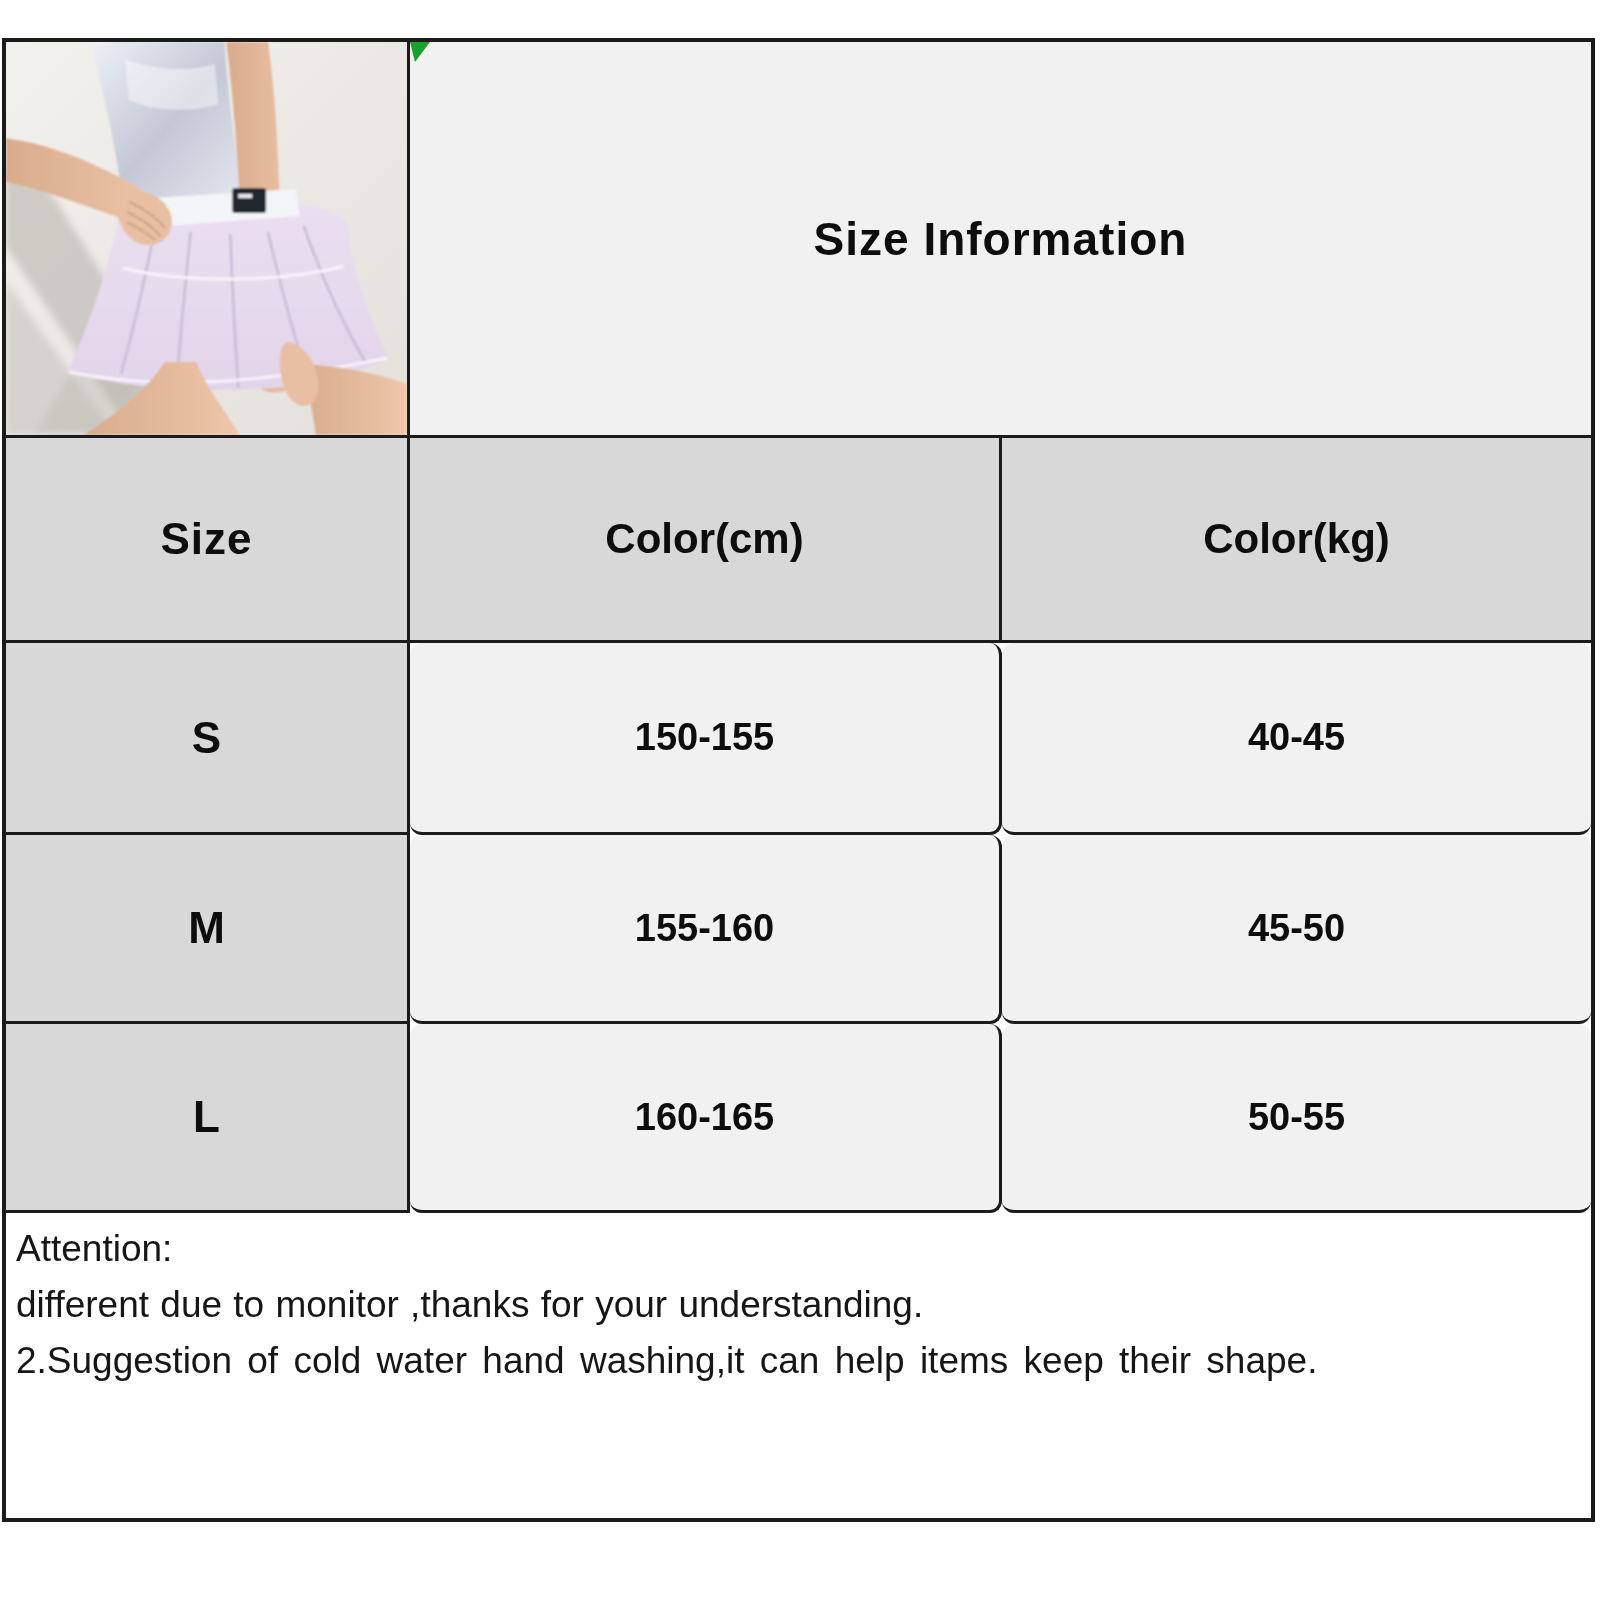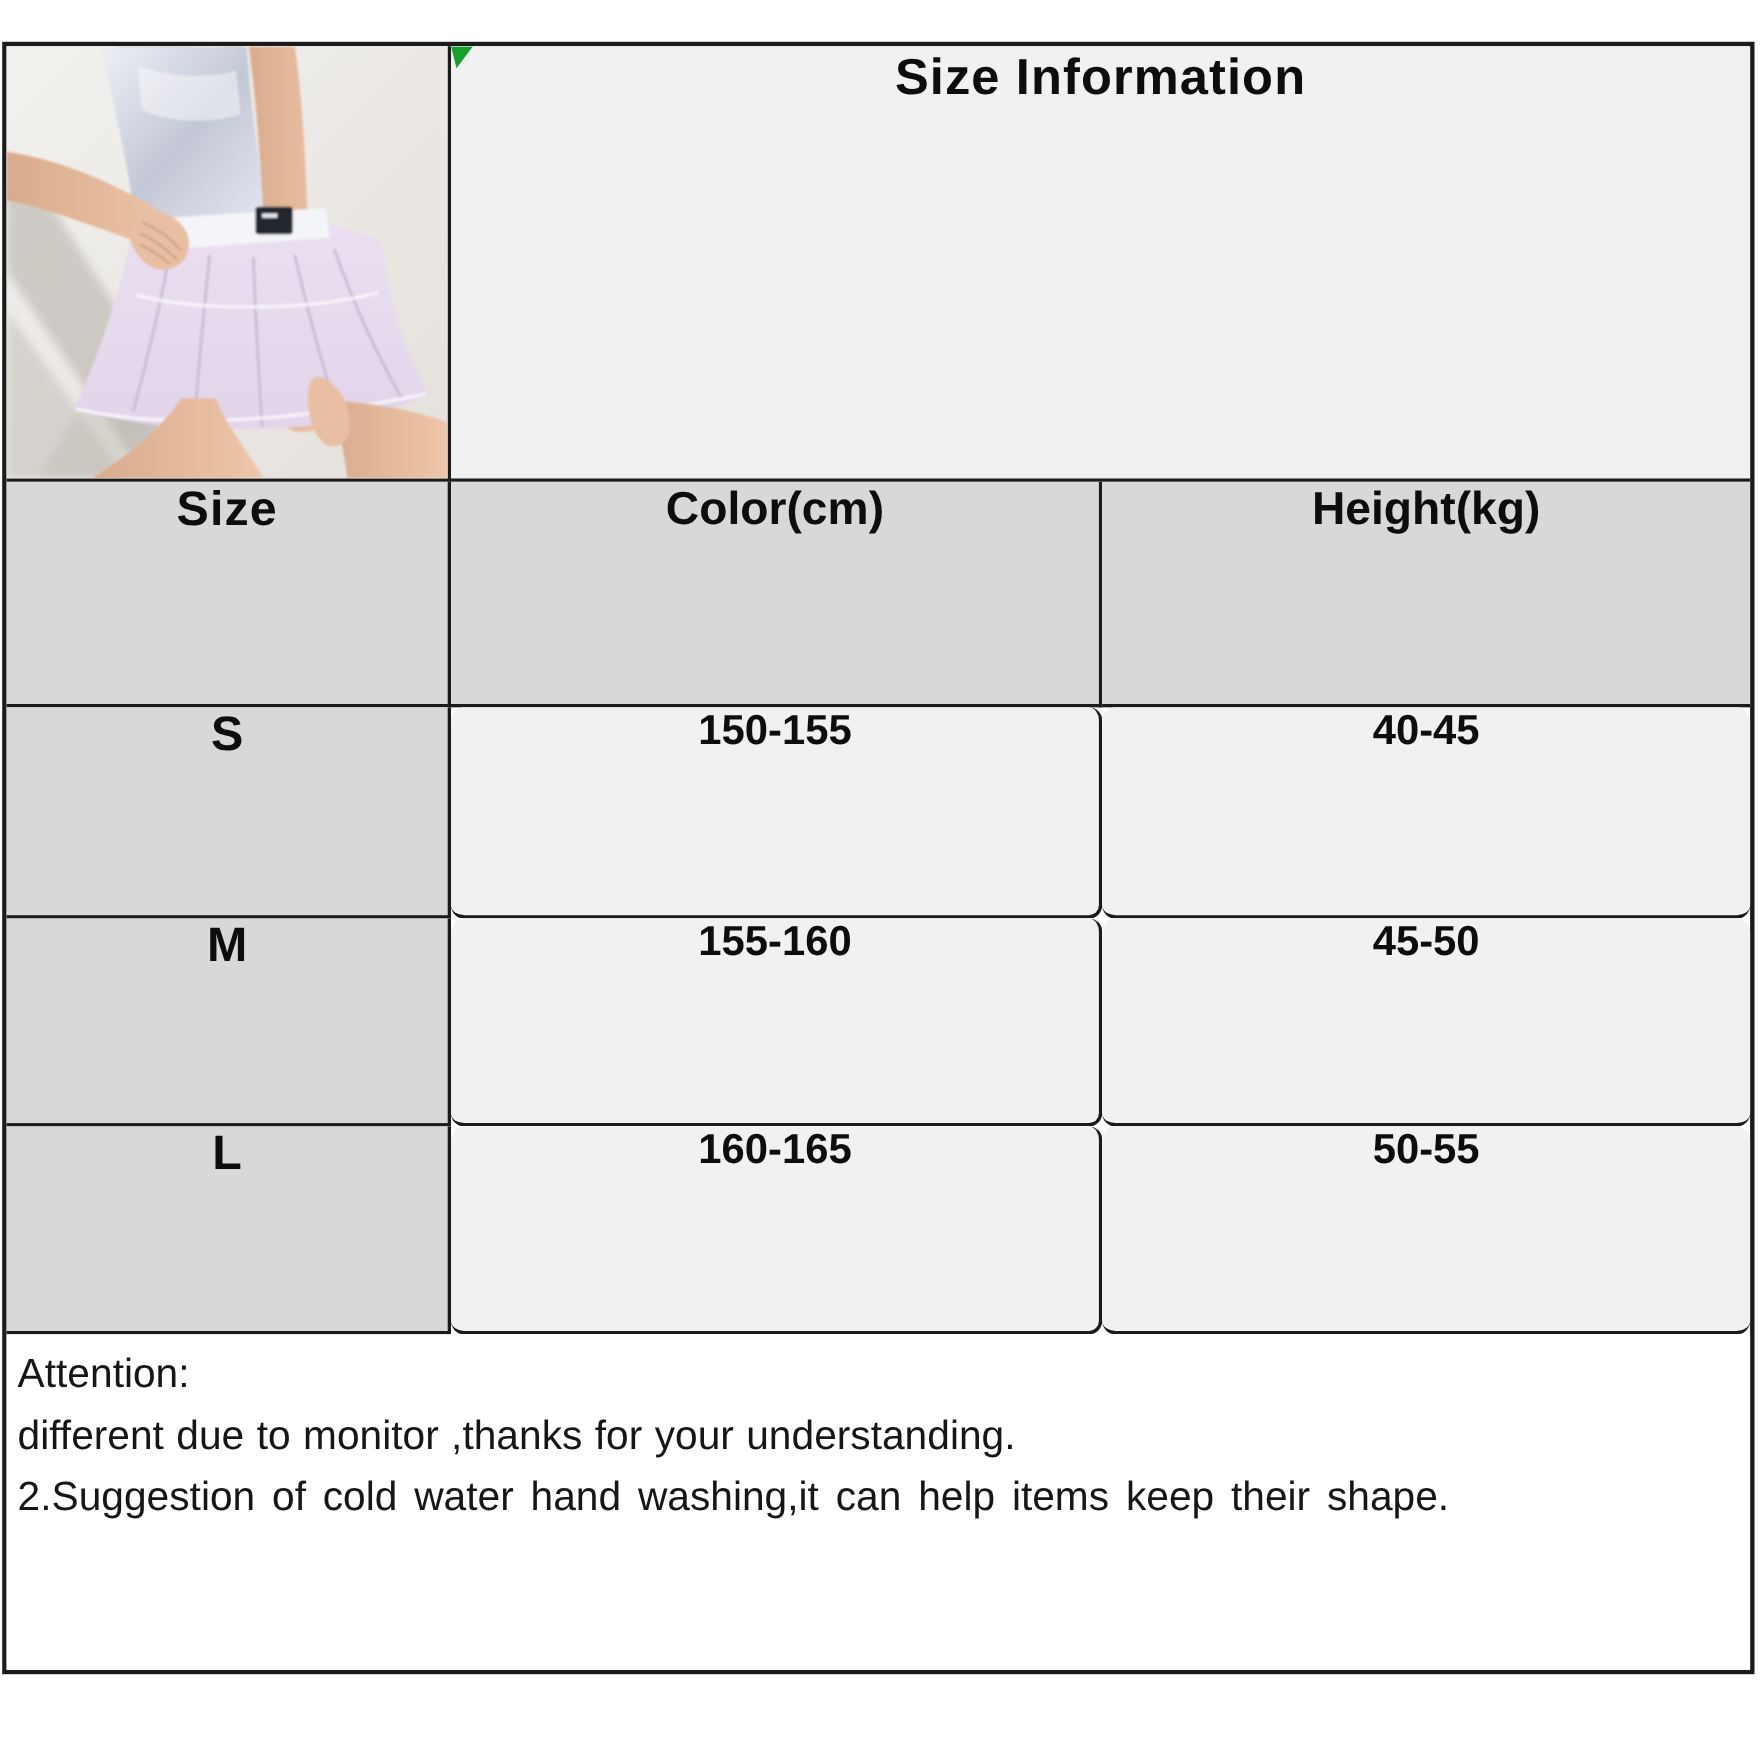--- a/index.html
+++ b/index.html
@@ -17,21 +17,21 @@
   }
   .sheet{
     position:absolute;left:2px;top:38px;width:1593px;height:1484px;
     box-sizing:border-box;border:4px solid var(--border);
     display:grid;
     grid-template-columns:404px 592px 1fr;
     grid-template-rows:396px 205px 192px 189px 189px 1fr;
     background:#ffffff;
   }
   .cell{
-    box-sizing:border-box;display:flex;justify-content:center;
+    box-sizing:border-box;display:flex;align-items:center;justify-content:center;
     border-right:3px solid var(--border);
     border-bottom:3px solid var(--border);
     overflow:hidden;position:relative;
   }
   .last-col{border-right:none;}
   .no-bottom{border-bottom:none;}
   .photo-cell{padding:0;background:#eceae6;}
   .photo-cell svg{display:block;width:100%;height:100%;}
   .title-cell{grid-column:2 / 4;background:var(--cell-bg);}
   .title-text{font-size:46px;font-weight:bold;letter-spacing:1px;}
@@ -140,21 +140,21 @@
     </svg>
   </div>
 
   <div class="cell title-cell last-col">
     <span class="corner-triangle"></span>
     <div class="title-text">Size Information</div>
   </div>
 
   <div class="cell head-cell size-head">Size</div>
   <div class="cell head-cell col-head">Color(cm)</div>
-  <div class="cell head-cell col-head last-col">Height(kg)</div>
+  <div class="cell head-cell col-head last-col">Color(kg)</div>
 
   <div class="cell size-cell">S</div>
   <div class="cell value-cell">150-155</div>
   <div class="cell value-cell last-col">40-45</div>
 
   <div class="cell size-cell">M</div>
   <div class="cell value-cell">155-160</div>
   <div class="cell value-cell last-col">45-50</div>
 
   <div class="cell size-cell">L</div>

